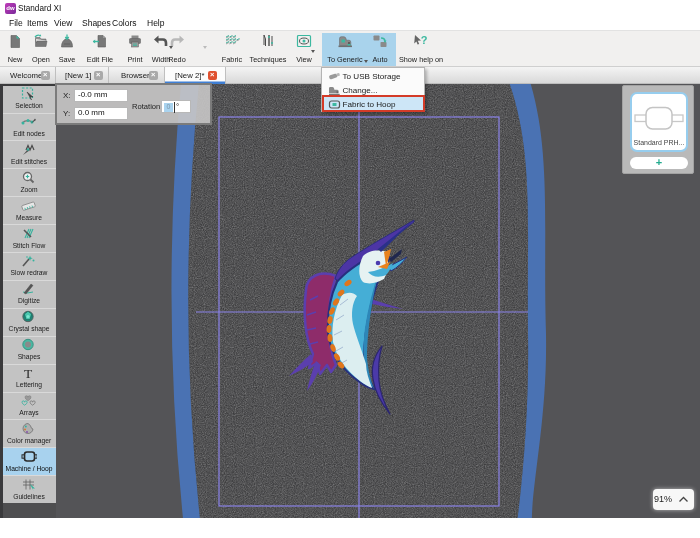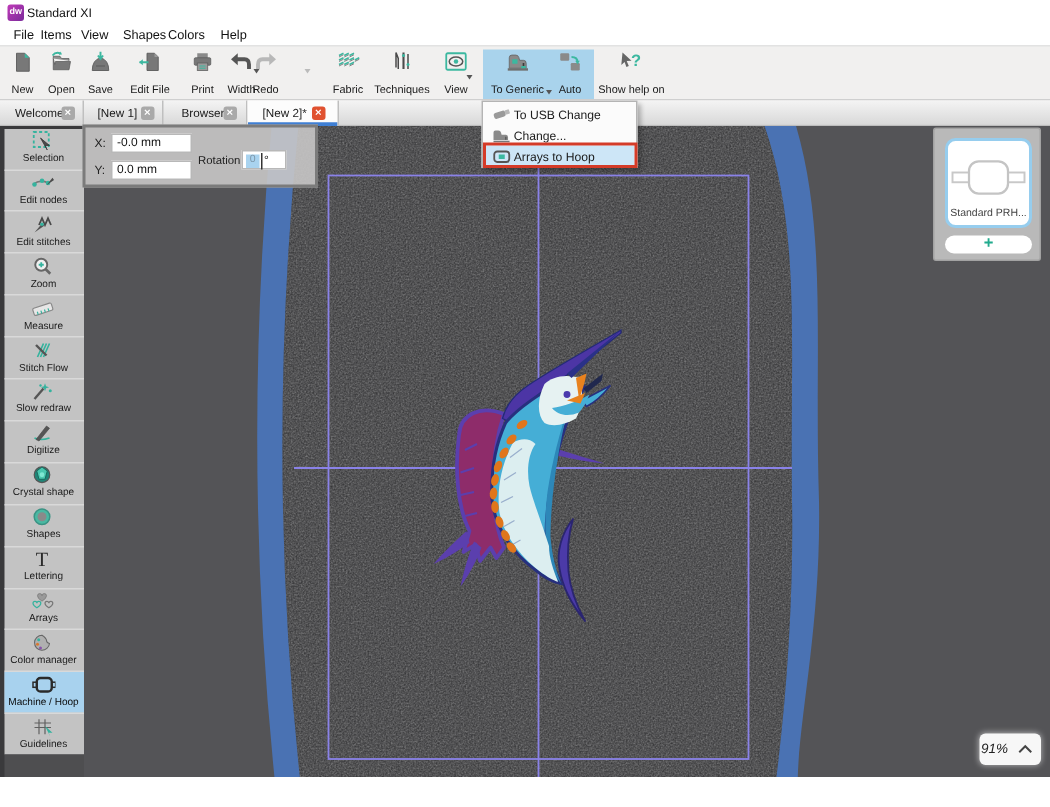--- a/index.html
+++ b/index.html
@@ -44,21 +44,21 @@
 .mitem .mic { position:absolute; left:5px; top:2px; }
 .mitem .mtx { position:absolute; left:19.5px; top:3px; }
 #mhl { left:2px; top:29px; width:99px; height:13px; background:#cde6f7; outline:2px solid #d43b28; }
 
 #rightpanel { left:622px; top:85px; width:72px; height:89px; background:#b9b9b9; border:1px solid #a2a2a2; border-radius:2px; }
 #hoopcard { position:absolute; left:7px; top:6px; width:58px; height:60px; background:#fff; border:2px solid #96cdee; border-radius:7px; }
 #hoopcard .cap { position:absolute; left:0; right:0; bottom:4px; text-align:center; font-size:7px; color:#444; }
 #plusbtn { position:absolute; left:7px; top:71px; width:58px; height:12px; background:#fff; border-radius:6px; color:#22ab8e; text-align:center; font-size:11px; line-height:11px; font-weight:bold; }
 
 #zoombtn { left:653px; top:489px; width:41px; height:21px; background:#f7f7f7; border-radius:4px; box-shadow:0 0 4px rgba(255,255,255,0.6); font-size:9px; color:#222; }
-#zoombtn .z { position:absolute; left:1px; top:5px;font-style:italic; }
+#zoombtn .z { position:absolute; left:1px; top:5px; }
 
 #statusbar { left:0; top:518px; width:700px; height:20px; background:#cdcdcd; border-top:1px solid #ececec; font-size:8.6px; color:#111; }
 #statusbar span { position:absolute; top:5px; }
 </style>
 </head>
 <body>
 <div id="app">
 
   <div id="titlebar" class="abs"></div>
   <div id="titleicon" class="abs">dw</div>
@@ -424,37 +424,37 @@
         <span style="position:absolute;left:14px;top:1px;font-size:8px">°</span>
       </div>
   </div>
 
   <div id="dropmenu" class="abs">
     <div class="mitem" style="top:1px">
         <svg class="mic" width="13" height="10">
           <rect x="1" y="3.5" width="8" height="4" rx="1.5" fill="#9a9a9a" transform="rotate(-18 5 5)"></rect>
           <rect x="8.6" y="2.2" width="3" height="3" rx="0.6" fill="#b8b8b8" transform="rotate(-18 10 3.5)"></rect>
         </svg>
-        <span class="mtx">To USB Change</span>
+        <span class="mtx">To USB Storage</span>
       </div>
     <div class="mitem" style="top:15px">
         <svg class="mic" width="13" height="10">
           <path d="M1,8.3 V3.3 q0,-1.3 1.3,-1.3 H4.3 q1.3,0 1.7,1.3 l0.4,1.5 H9.3 q1.4,0 1.4,1.7 V8.3 Z" fill="#8a8a8a"></path>
           <rect x="1" y="8.8" width="10.7" height="1.2" fill="#777"></rect>
           <path d="M9.2,6.2 v2" stroke="#555" stroke-width="0.9"></path>
         </svg>
         <span class="mtx">Change...</span>
       </div>
     <div id="mhl" class="abs"></div>
     <div class="mitem" style="top:29px">
         <svg class="mic" width="13" height="10">
           <rect x="1.5" y="2" width="10" height="7" rx="2" fill="none" stroke="#555" stroke-width="1.2"></rect>
           <rect x="4.5" y="4" width="4" height="3" fill="#3cb8a0"></rect>
         </svg>
-        <span class="mtx">Arrays to Hoop</span>
+        <span class="mtx">Fabric to Hoop</span>
       </div>
   </div>
 
   <div id="rightpanel" class="abs">
     <div id="hoopcard">
       <svg width="54" height="46" style="position:absolute;left:0;top:2px">
         <rect x="3" y="19" width="12" height="6.5" fill="none" stroke="#c8c8c8" stroke-width="1.3"></rect>
         <rect x="39" y="19" width="12" height="6.5" fill="none" stroke="#c8c8c8" stroke-width="1.3"></rect>
         <rect x="14" y="11.5" width="26" height="21.5" rx="6.5" fill="#fff" stroke="#c4c4c4" stroke-width="1.5"></rect>
       </svg>

